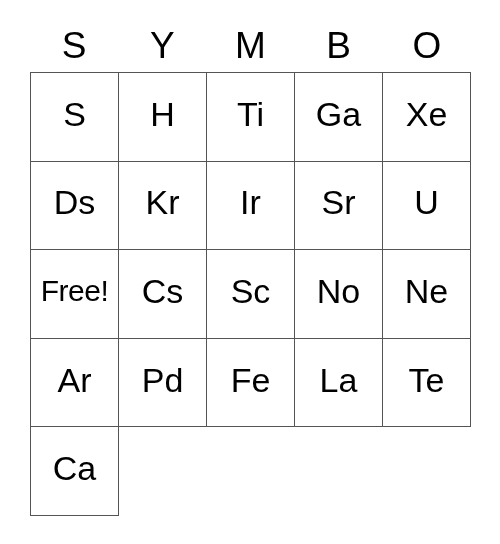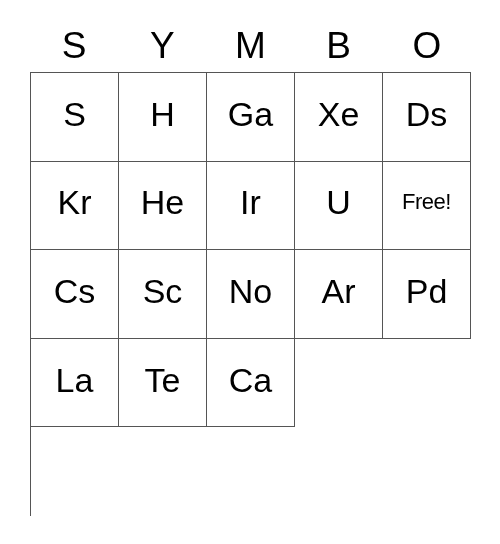--- a/index.html
+++ b/index.html
@@ -77,21 +77,21 @@
     line-height: 1;
     font-weight: 400;
     color: #000000;
     white-space: nowrap;
     position: relative;
     top: -3px;
     padding: 0 2px;
   }
   
   .cell.free .cell-text {
-    font-size: 22px;
+    font-size: 30px;
     letter-spacing: -0.5px;
   }
 </style>
 </head>
 <body>
 
 <div id="bingo-card">
 
   <div class="header-row">
     <div class="header-cell">S</div>
@@ -103,62 +103,71 @@
 
   <div class="grid">
 
     <div class="cell">
         <span class="cell-text">S</span>
       </div>
     <div class="cell">
         <span class="cell-text">H</span>
       </div>
     <div class="cell">
+        <span class="cell-text">Ti</span>
+      </div>
+    <div class="cell">
         <span class="cell-text">Ga</span>
       </div>
 
     <div class="cell">
         <span class="cell-text">Xe</span>
       </div>
     <div class="cell">
         <span class="cell-text">Ds</span>
       </div>
     <div class="cell">
         <span class="cell-text">Kr</span>
       </div>
     <div class="cell">
-        <span class="cell-text">He</span>
-      </div>
-    <div class="cell">
         <span class="cell-text">Ir</span>
       </div>
 
+    <div class="cell">
+        <span class="cell-text">Sr</span>
+      </div>
     <div class="cell">
         <span class="cell-text">U</span>
       </div>
     <div class="cell free">
         <span class="cell-text">Free!</span>
       </div>
     <div class="cell">
         <span class="cell-text">Cs</span>
       </div>
 
     <div class="cell">
         <span class="cell-text">Sc</span>
       </div>
     <div class="cell">
         <span class="cell-text">No</span>
       </div>
     <div class="cell">
+        <span class="cell-text">Ne</span>
+      </div>
+    <div class="cell">
         <span class="cell-text">Ar</span>
       </div>
     <div class="cell">
         <span class="cell-text">Pd</span>
       </div>
 
+    <div class="cell">
+        <span class="cell-text">Fe</span>
+      </div>
     <div class="cell">
         <span class="cell-text">La</span>
       </div>
     <div class="cell">
         <span class="cell-text">Te</span>
       </div>
     <div class="cell">
         <span class="cell-text">Ca</span>
       </div>
 

